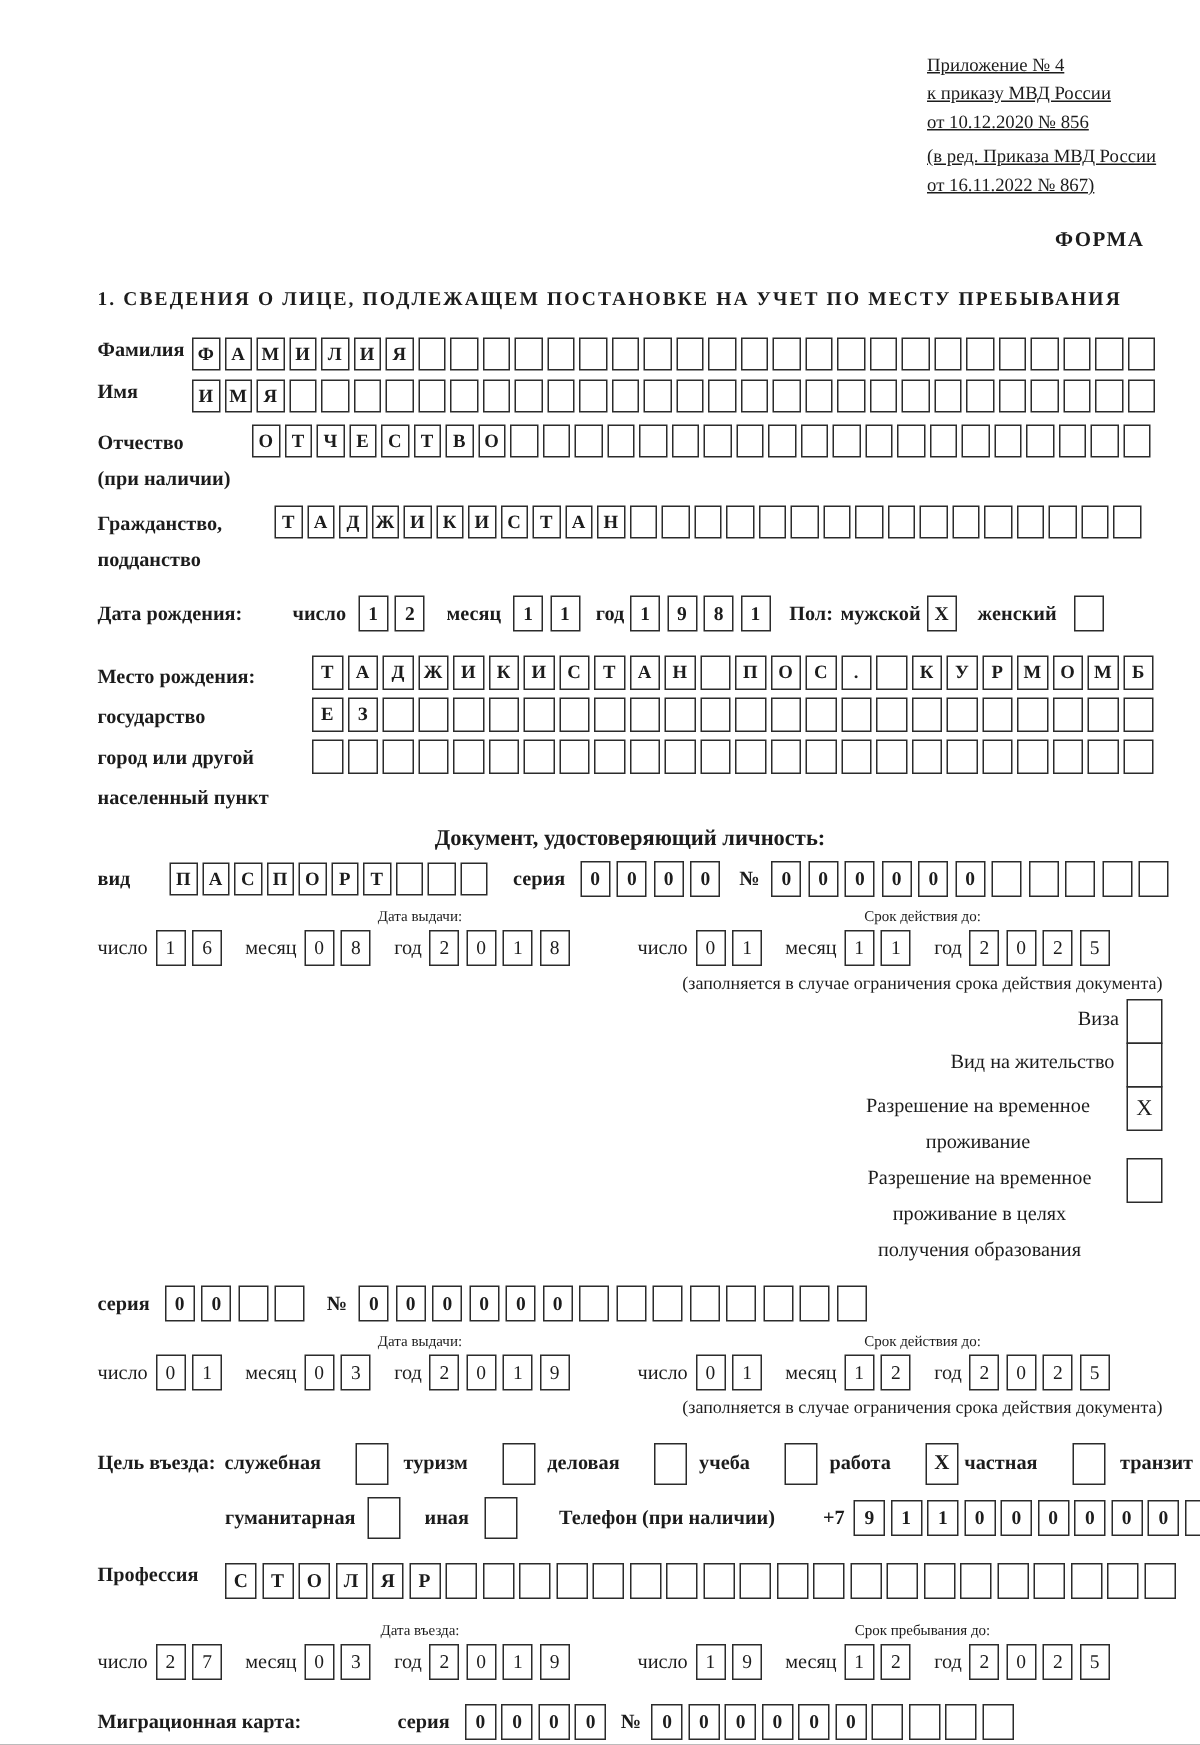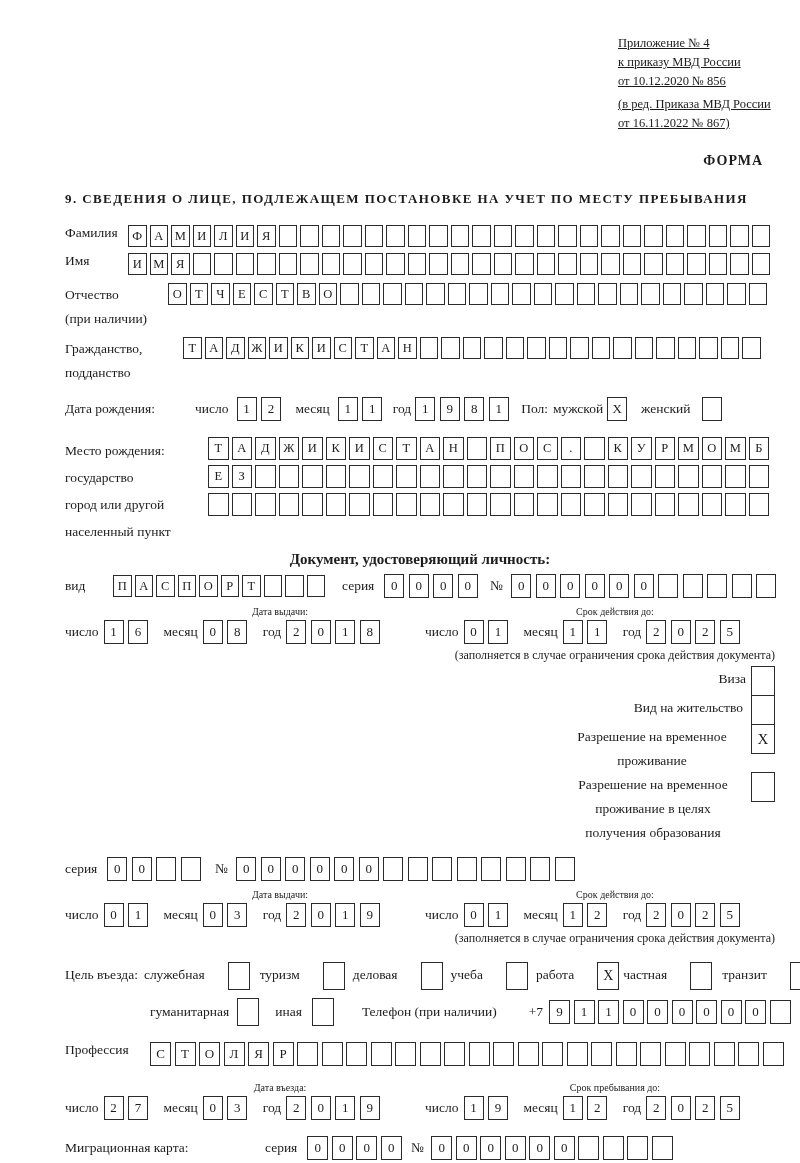--- a/index.html
+++ b/index.html
@@ -7,21 +7,21 @@
     width:800px;height:1163px;background:#ffffff;box-sizing:border-box;
     padding:34px 25px 0 65px;overflow:hidden;position:relative;
     font-family:"Liberation Serif", serif;color:#1c1c1c;
   }
   .ref-block{margin-left:553px;font-size:12.5px;line-height:19px;white-space:nowrap;text-decoration:underline;}
   .ref-block .amend{margin-top:4px;}
   .forma{margin-top:20px;text-align:right;padding-right:12px;font-weight:bold;font-size:14px;letter-spacing:1px;}
   .title{margin-top:22px;text-align:center;font-weight:bold;font-size:14.5px;line-height:26px;letter-spacing:0.4px;}
   .title .blank{display:inline-block;width:54px;border-bottom:2px solid #333;margin-left:10px;transform:translateY(1px);}
   .sec-heading{margin-top:22px;font-weight:bold;font-size:13px;letter-spacing:1.4px;white-space:nowrap;}
-  .row{display:flex;align-items:flex-start;}
+  .row{display:flex;align-items:flex-start;font-weight:bold;}
   .lbl{font-size:13.5px;flex:none;}
   .grid{display:inline-flex;flex:none;}
   .cell{
     box-sizing:border-box;flex:none;width:18.5px;height:22px;border:1.6px solid #2b2b2b;
     margin-right:3px;display:inline-flex;align-items:center;justify-content:center;
     font-size:12.5px;
   }
   .grid-wide .cell{width:20.5px;height:23px;}
   .grid-num .cell{width:20px;height:24px;margin-right:4.5px;font-size:13px;}
   .grid-mid .cell{width:21px;height:24px;margin-right:3.5px;font-size:13px;}
@@ -66,21 +66,21 @@
     <div>от 10.12.2020 № 856</div>
     <div class="amend">(в ред. Приказа МВД России</div>
     <div>от 16.11.2022 № 867)</div>
   </div>
 
   <div class="forma">ФОРМА</div>
 
   <div class="title">
   </div>
 
-  <div class="sec-heading">9. СВЕДЕНИЯ О ЛИЦЕ, ПОДЛЕЖАЩЕМ ПОСТАНОВКЕ НА УЧЕТ ПО МЕСТУ ПРЕБЫВАНИЯ</div>
+  <div class="sec-heading">1. СВЕДЕНИЯ О ЛИЦЕ, ПОДЛЕЖАЩЕМ ПОСТАНОВКЕ НА УЧЕТ ПО МЕСТУ ПРЕБЫВАНИЯ</div>
 
   <div class="row mt18">
     <span class="lbl" style="width:63px;">Фамилия</span>
     <span class="grid">
         <span class="cell">Ф</span>
         <span class="cell">А</span>
         <span class="cell">М</span>
         <span class="cell">И</span>
         <span class="cell">Л</span>
         <span class="cell">И</span>

